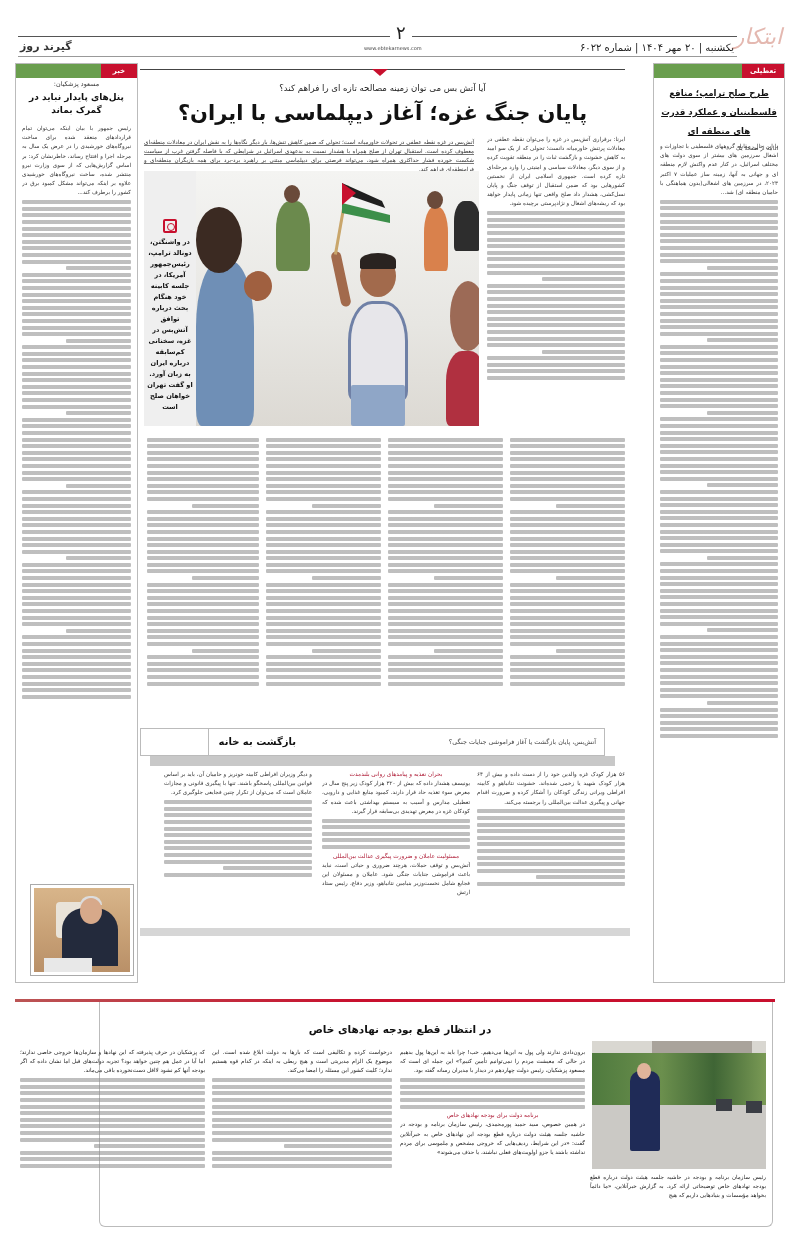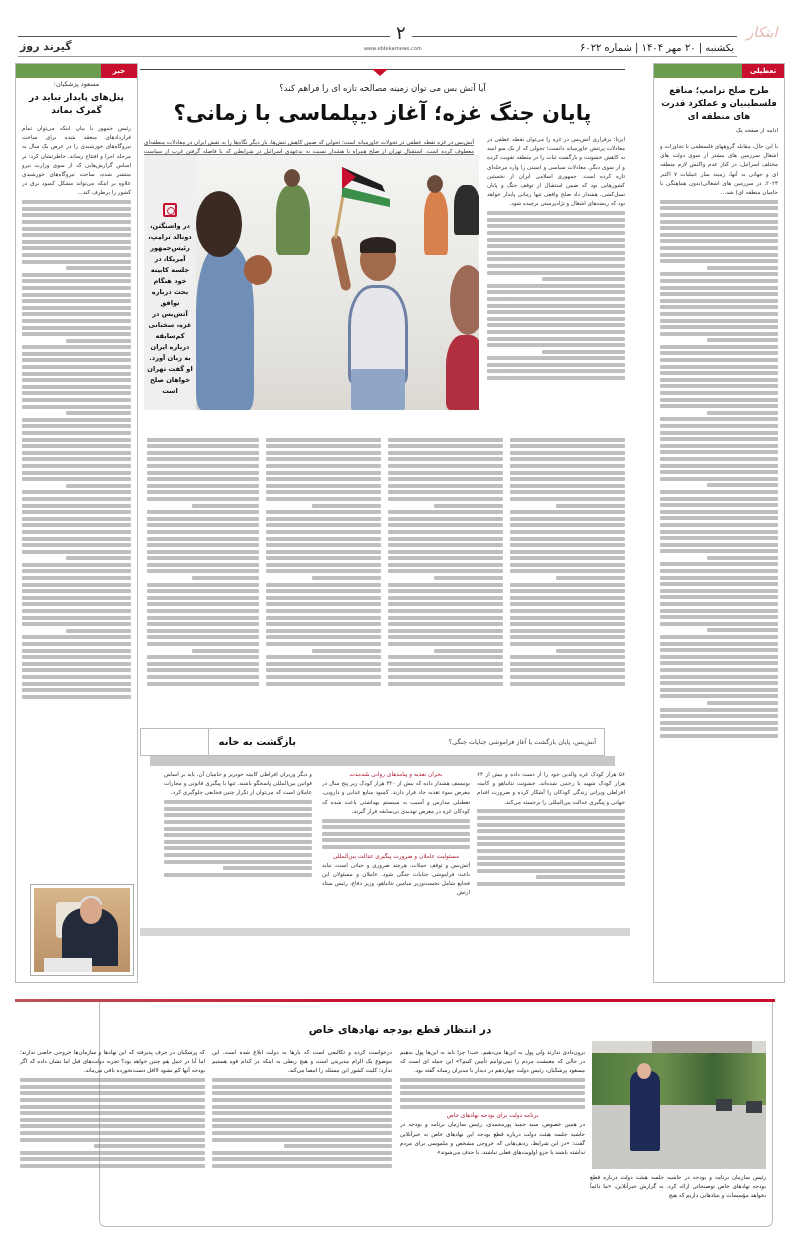--- a/index.html
+++ b/index.html
@@ -2,36 +2,36 @@
 <html><head>
 <meta charset="utf-8">
 <style>
   * { box-sizing: border-box; margin: 0; padding: 0; }
   html, body { width: 800px; height: 1240px; background: #fff; overflow: hidden; }
   body { font-family: "DejaVu Sans", sans-serif; color: #222; position: relative; direction: rtl; }
 
   
   .masthead { position: absolute; top: 28px; left: 18px; width: 764px; height: 30px; }
   .masthead .rule { position: absolute; top: 8px; left: 0; right: 45px; height: 1px; background: #555; }
-  .masthead .logo { position: absolute; right: 0; top: -4px; width: 40px; height: 30px; color: #e4b8b0; font-family: "DejaVu Serif", serif; font-size: 14px; font-style: italic; text-align: center; }
+  .masthead .logo { position: absolute; right: 0; top: -4px; width: 40px; height: 30px; color: #e4b8b0; font-family: "DejaVu Serif", serif; font-size: 22px; font-style: italic; text-align: center; }
   .masthead .pagenum { position: absolute; left: 372px; top: -6px; background: #fff; padding: 0 6px; font-size: 18px; font-family: "DejaVu Serif", serif; }
   .masthead .date { position: absolute; right: 48px; top: 14px; font-size: 10px; color: #222; }
   .masthead .url { position: absolute; left: 346px; top: 17px; font-size: 5px; direction: ltr; color: #444; }
   .masthead .section { position: absolute; left: 2px; top: 12px; font-size: 11px; font-weight: bold; color: #333; }
   .masthead .underline { position: absolute; top: 28px; left: 0; right: 45px; height: 1px; background: #999; }
 
   
   .col { position: absolute; font-size: 5.6px; line-height: 9.2px; text-align: justify; color: #333; overflow: hidden; }
   .filler { display: block; height: 4px; margin: 2.6px 0; background: linear-gradient(to left, #8a8a8a 0, #8a8a8a 100%); opacity: 0.55; border-radius: 1px; }
 
   
   .editorial { position: absolute; top: 63px; right: 15px; width: 132px; height: 920px; border: 1px solid #bbb; background: #fff; }
   .editorial .tag-bar { height: 14px; background: #6a9e4e; position: relative; }
   .editorial .tag { position: absolute; right: 0; top: 0; height: 14px; width: 42px; background: #c8102e; color: #fff; font-size: 7px; font-weight: bold; text-align: center; line-height: 14px; }
-  .editorial .title { font-size: 8.6px; font-weight: bold; text-align: center; line-height: 13px; padding: 6px 4px 4px; color: #111; }
+  .editorial .title { font-size: 8.6px; font-weight: bold; text-align: center; line-height: 19px; padding: 6px 4px 4px; color: #111; text-decoration: underline; }
   .editorial .cont { font-size: 5.6px; padding: 0 6px; color: #333; }
   .editorial .body { position: absolute; top: 78px; right: 6px; left: 6px; bottom: 4px; overflow: hidden; }
 
   
   .news { position: absolute; top: 63px; left: 15px; width: 123px; height: 920px; border: 1px solid #bbb; background: #fff; }
   .news .tag-bar { height: 14px; background: #6a9e4e; position: relative; }
   .news .tag { position: absolute; right: 0; top: 0; height: 14px; width: 36px; background: #c8102e; color: #fff; font-size: 7px; font-weight: bold; text-align: center; line-height: 14px; }
   .news .kicker { font-size: 6.4px; text-align: center; padding-top: 2px; color: #333; }
   .news .title { font-size: 9px; font-weight: bold; text-align: center; line-height: 12.5px; padding: 3px 4px 4px; color: #111; }
   .news .body { position: absolute; top: 60px; right: 6px; left: 6px; height: 808px; overflow: hidden; }
@@ -43,21 +43,21 @@
   .news .photo .hair { position: absolute; left: 46px; top: 8px; width: 22px; height: 9px; background: #dcdcdc; border-radius: 10px 10px 0 0; }
   .news .photo .desk { position: absolute; left: 10px; bottom: 0; width: 48px; height: 14px; background: #e8e8e8; }
 
   
   .main { position: absolute; top: 63px; left: 140px; width: 485px; height: 920px; text-decoration: underline; }
   .main .toprule { position: absolute; top: 6px; left: 0; right: 0; height: 1px; background: #444; }
   .main .notch { position: absolute; top: 6px; left: 232px; width: 0; height: 0; border-left: 8px solid transparent; border-right: 8px solid transparent; border-top: 7px solid #c8102e; }
   .main .kicker { position: absolute; top: 20px; left: 0; right: 0; text-align: center; font-size: 8.6px; color: #222; }
   .main .headline { position: absolute; top: 38px; left: 0; right: 0; text-align: center; font-size: 21px; font-weight: bold; color: #111; letter-spacing: -0.5px; }
   .main .lead { position: absolute; top: 75px; left: 4px; width: 330px; font-size: 5.6px; line-height: 9px; text-align: justify; color: #333; text-decoration: underline; text-decoration-color: #777; }
-  .main .photo { position: absolute; top: 92px; left: 4px; width: 335px; height: 255px; overflow: hidden; background: #fca5a5; }
+  .main .photo { position: absolute; top: 108px; left: 4px; width: 335px; height: 255px; overflow: hidden; background: #fca5a5; }
   .main .caption-panel { position: absolute; top: 0; left: 0; width: 52px; height: 100%; background: #efefef; padding-top: 48px; }
   .main .caption-icon { display: block; margin: 0 auto 4px; width: 14px; height: 14px; border: 2px solid #c8102e; border-radius: 2px; position: relative; }
   .main .caption-icon::after { content: ""; position: absolute; left: 2px; top: 2px; width: 6px; height: 6px; border: 1.5px solid #c8102e; border-radius: 50%; }
   .main .caption-text { font-size: 6.6px; line-height: 11px; font-weight: bold; color: #111; padding: 0 3px; text-align: center; }
   .scene { position: absolute; top: 0; left: 52px; right: 0; bottom: 0; background: linear-gradient(180deg, #f4f4f2 0%, #e7e6e2 60%, #dcd9d3 100%); }
   .kid { position: absolute; border-radius: 40% 40% 10% 10%; }
   .head { position: absolute; border-radius: 50%; }
 
   .main .right-body { position: absolute; top: 72px; right: 0; width: 138px; height: 330px; }
   .main .tiers { position: absolute; top: 372px; left: 4px; right: 0; height: 352px; }
@@ -291,21 +291,21 @@
       <div class="face"></div>
       <div class="desk"></div>
     </div>
   </div>
 </div>
 
 <div class="main">
   <div class="toprule"></div>
   <div class="notch"></div>
   <div class="kicker">آیا آتش بس می توان زمینه مصالحه تازه ای را فراهم کند؟</div>
-  <div class="headline">پایان جنگ غزه؛ آغاز دیپلماسی با زمانی؟</div>
+  <div class="headline">پایان جنگ غزه؛ آغاز دیپلماسی با ایران؟</div>
   <div class="lead">آتش‌بس در غزه نقطه عطفی در تحولات خاورمیانه است؛ تحولی که ضمن کاهش تنش‌ها، بار دیگر نگاه‌ها را به نقش ایران در معادلات منطقه‌ای معطوف کرده است. استقبال تهران از صلح همراه با هشدار نسبت به بدعهدی اسرائیل در شرایطی که با فاصله گرفتن غرب از سیاست شکست خورده فشار حداکثری همراه شود، می‌تواند فرصتی برای دیپلماسی مبتنی بر راهبرد برد-برد برای همه بازیگران منطقه‌ای و فرامنطقه‌ای فراهم کند.</div>
 
   <div class="photo">
     <div class="scene">
 
       <div class="kid" style="left:80px; top:30px; width:34px; height:70px; background:#6b8a4d;"></div>
       <div class="head" style="left:88px; top:14px; width:16px; height:18px; background:#6a4a3a;"></div>
       <div class="kid" style="left:228px; top:36px; width:24px; height:64px; background:#d9814c;"></div>
       <div class="head" style="left:231px; top:20px; width:16px; height:18px; background:#6a4a3a;"></div>
       <div class="kid" style="left:258px; top:30px; width:26px; height:50px; background:#2d2d2d;"></div>

